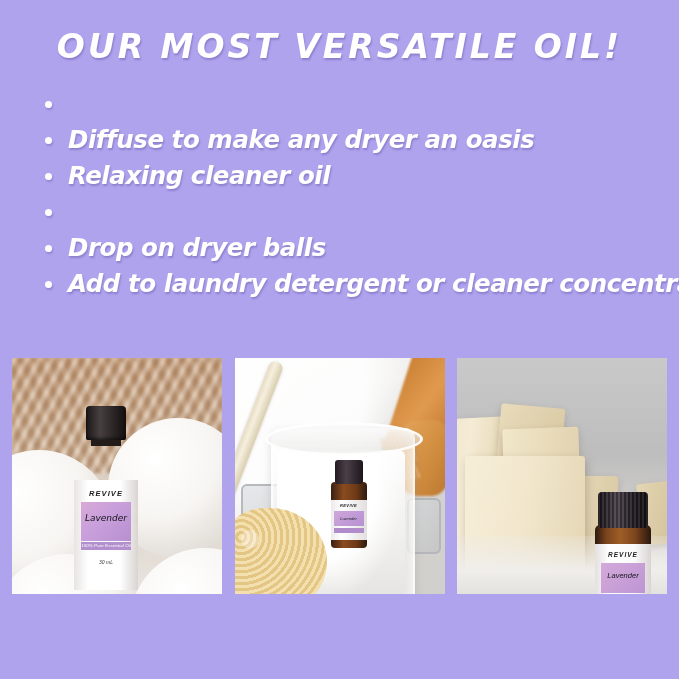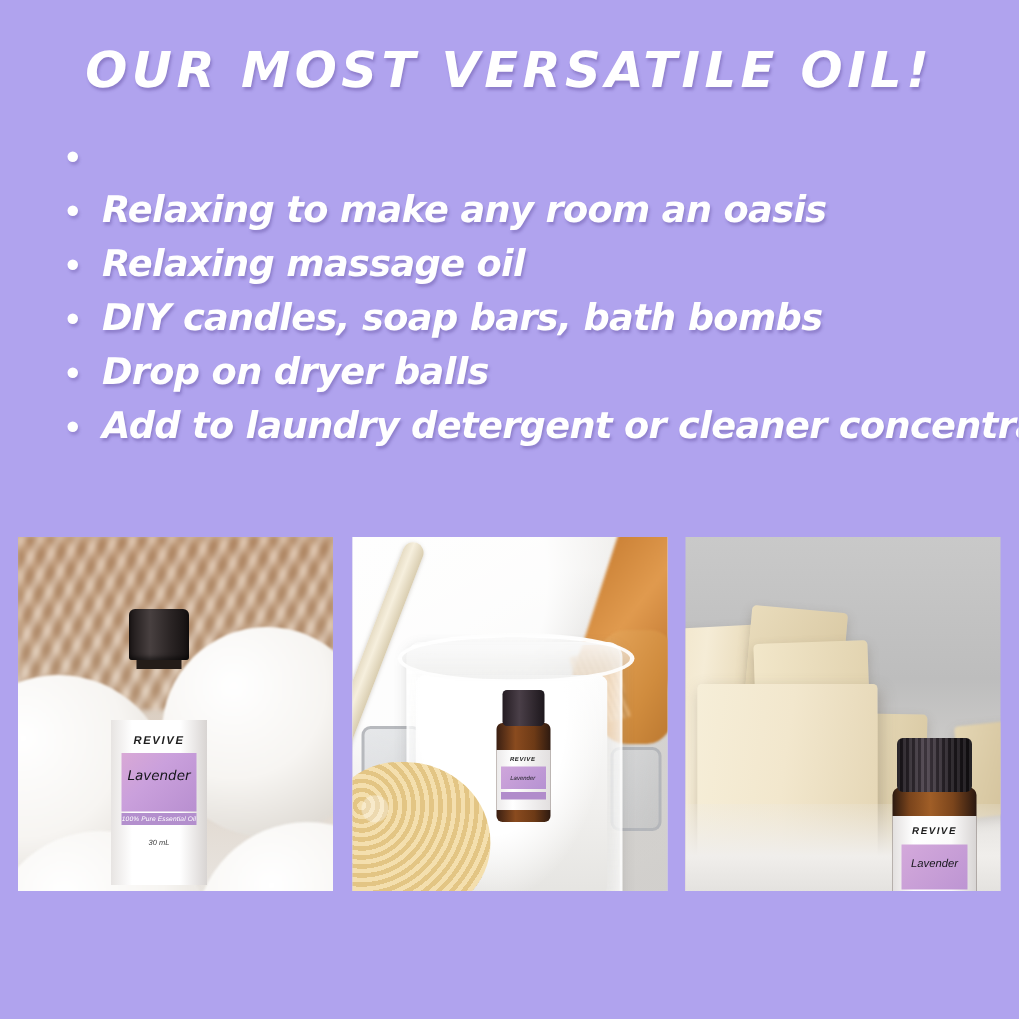--- a/index.html
+++ b/index.html
@@ -181,29 +181,28 @@
 <div id="page">
 
   <div class="title">OUR MOST VERSATILE OIL!</div>
 
   <div class="bullets">
     <div class="bullet-row">
       <span class="dot"></span>
     </div>
     <div class="bullet-row">
       <span class="dot"></span>
-      <span>Relaxing to make any room an oasis</span>
-    </div>
-    <div class="bullet-row">
-      <span class="dot"></span>
-      <span>Relaxing massage oil</span>
-    </div>
-    <div class="bullet-row">
-      <span class="dot"></span>
-      <span>DIY candles, soap bars, bath bombs</span>
+      <span>Diffuse to make any dryer an oasis</span>
+    </div>
+    <div class="bullet-row">
+      <span class="dot"></span>
+      <span>Relaxing cleaner oil</span>
+    </div>
+    <div class="bullet-row">
+      <span class="dot"></span>
     </div>
     <div class="bullet-row">
       <span class="dot"></span>
       <span>Drop on dryer balls</span>
     </div>
     <div class="bullet-row">
       <span class="dot"></span>
       <span>Add to laundry detergent or cleaner concentrates</span>
     </div>
   </div>

